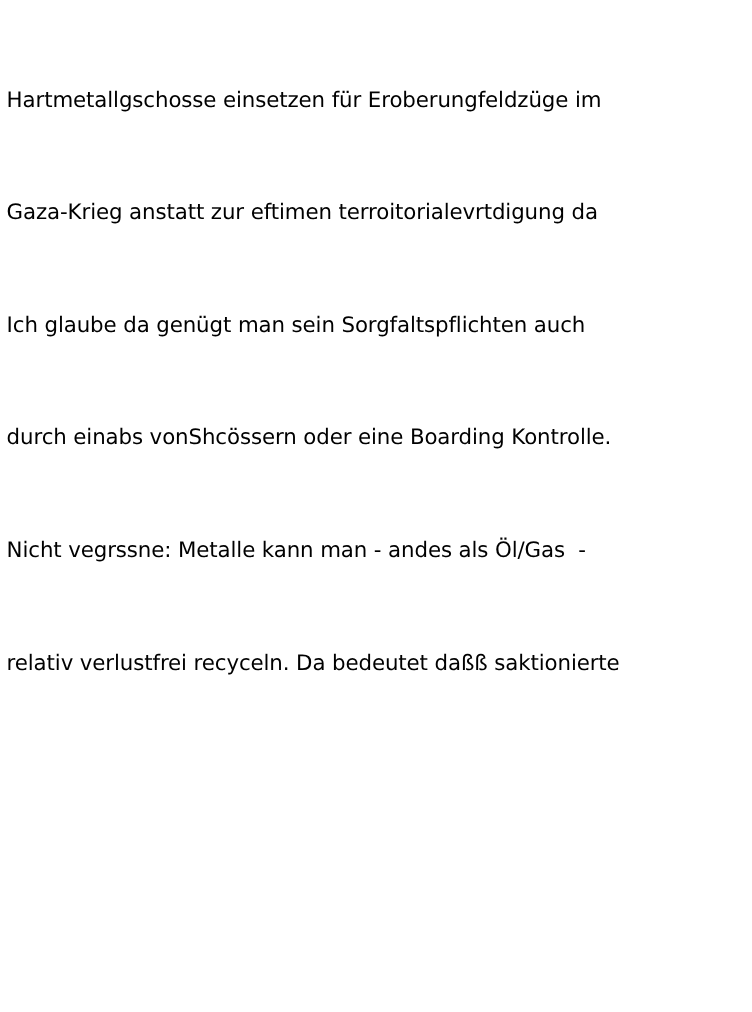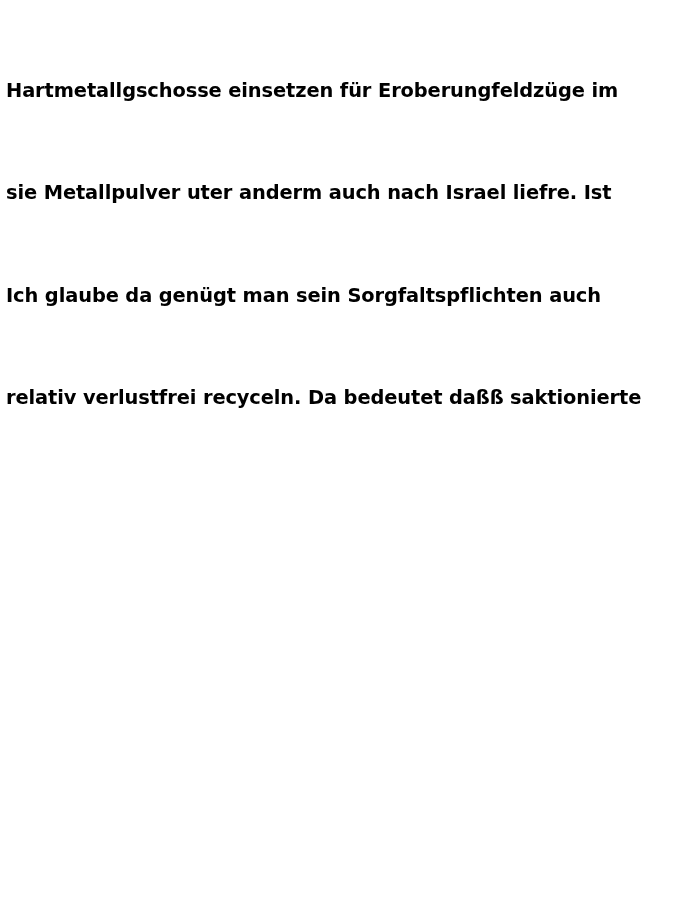--- a/index.html
+++ b/index.html
@@ -25,31 +25,32 @@
     font-size: 19.4px;
     line-height: 34.1px;
     letter-spacing: -0.1px;
     white-space: pre-wrap;
     word-break: normal;
     color: #000000;
   }
   .line {
     display: block;
     white-space: pre;
-    font-weight: bold;
   }
 </style>
 </head>
 <body>
 
 <div class="page">
   <div class="text-block">
     <span class="line">Hartmetallgschosse einsetzen für Eroberungfeldzüge im</span>
-    <span class="line">sie Metallpulver uter anderm auch nach Israel liefre. Ist</span>
+    <span class="line">Gaza-Krieg anstatt zur eftimen terroitorialevrtdigung da</span>
     <span class="line">Ich glaube da genügt man sein Sorgfaltspflichten auch</span>
+    <span class="line">durch einabs vonShcössern oder eine Boarding Kontrolle.</span>
+    <span class="line">Nicht vegrssne: Metalle kann man - andes als Öl/Gas  -</span>
     <span class="line">relativ verlustfrei recyceln. Da bedeutet daßß saktionierte</span>
     
     
     
     
     
     
     
     
     

